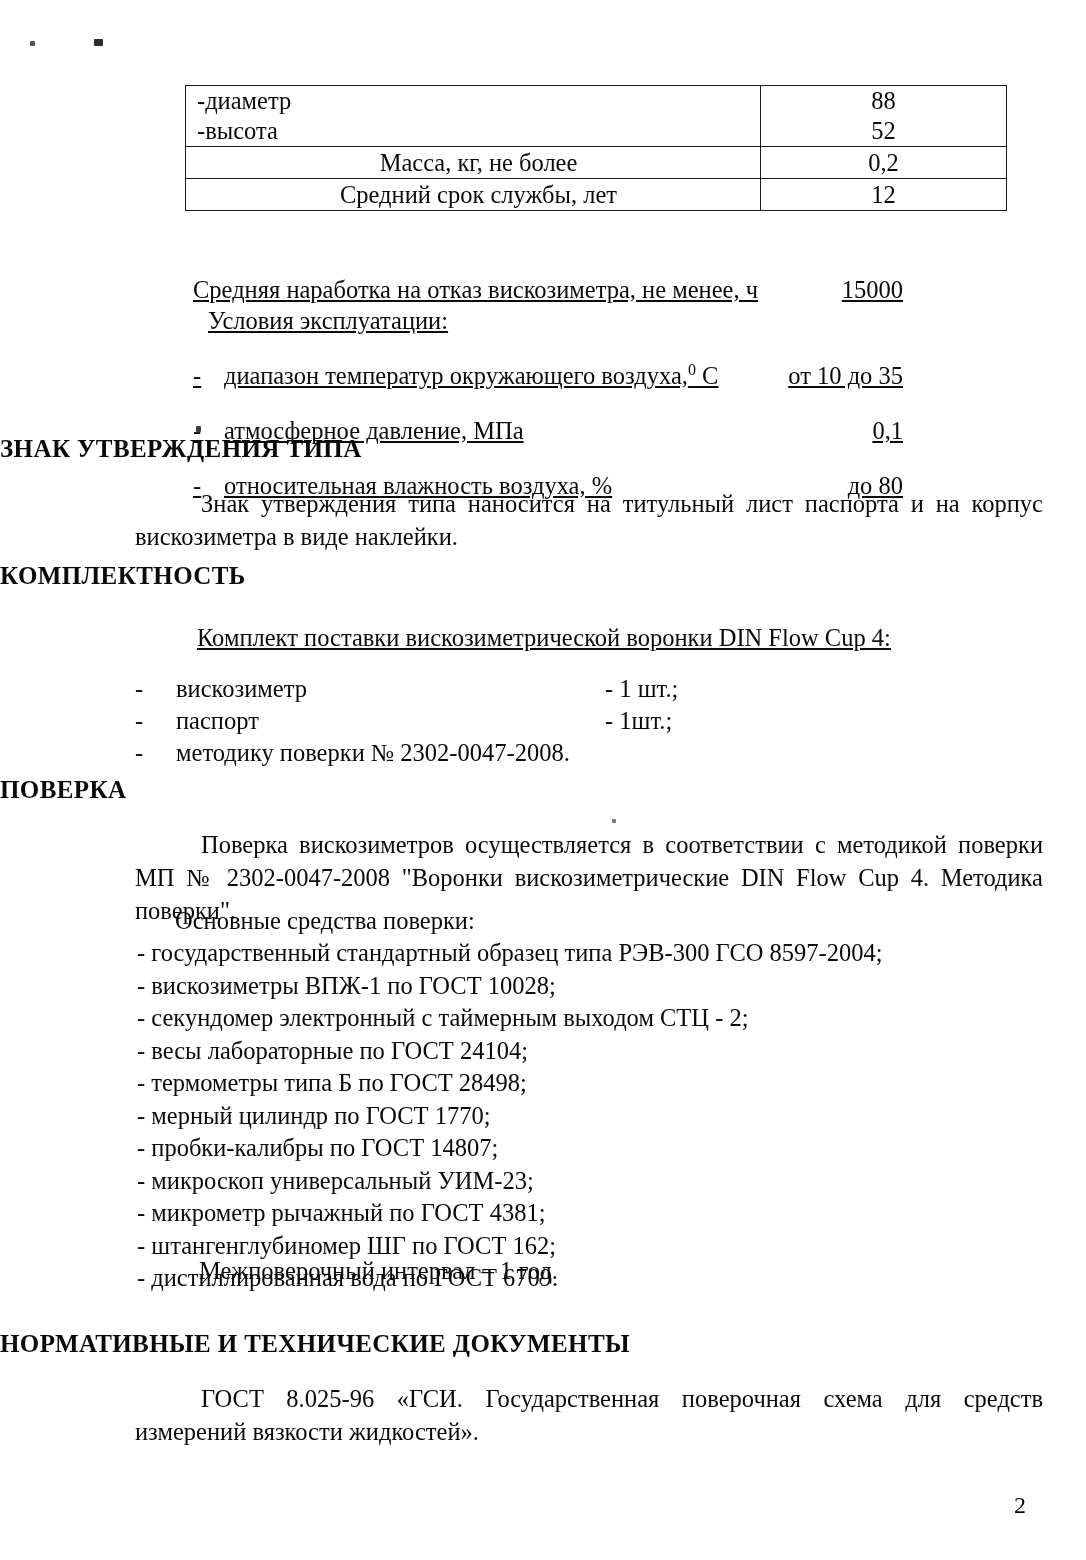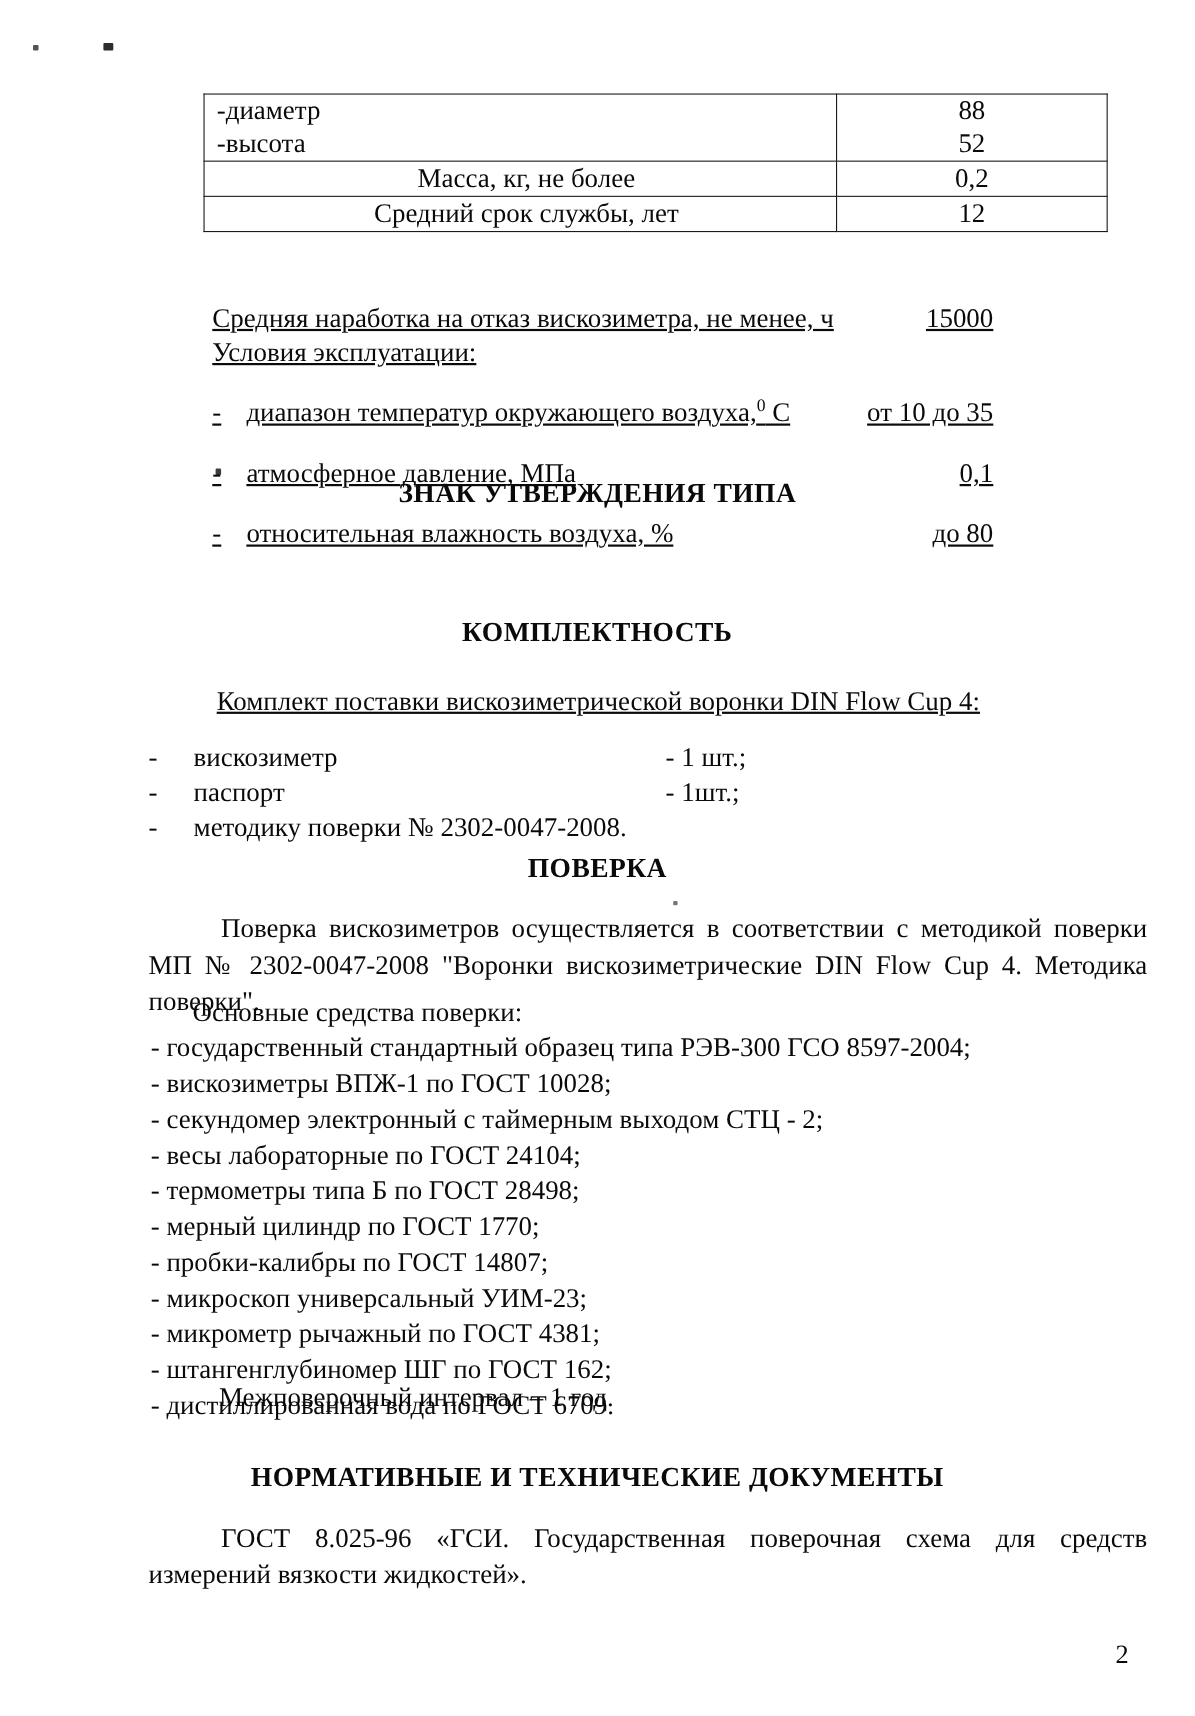--- a/index.html
+++ b/index.html
@@ -74,38 +74,38 @@
   }
   .kv-row {
     display: flex;
     align-items: flex-end;
     width: 100%;
     text-decoration: underline;
   }
   .kv-row .k { flex: 0 0 auto; }
   .kv-row .spacer { flex: 1 1 auto; }
   .kv-row .v { flex: 0 0 auto; text-align: right; white-space: nowrap; margin-top: 24px; }
-  .kv-row.plain { display: block; }
+  .kv-row.plain { display: block; margin-left: 15px; }
   .kv-row .dash {
     display: inline-block;
     width: 31px;
     flex: 0 0 31px;
   }
   .sup {
     font-size: 16px;
     vertical-align: super;
     line-height: 0;
   }
 
   
   .heading {
     position: absolute;
     left: 0;
     width: 1086px;
-    text-align: center;
+    text-align: left;
     font-size: 25px;
     font-weight: bold;
     letter-spacing: .4px;
   }
   .h-znak  { top: 435px; }
   .h-kompl { top: 562px; }
   .h-pov   { top: 776px; }
   .h-norm  { top: 1330px; }
 
   
@@ -238,20 +238,21 @@
 
     <div class="kv-row">
       <span class="dash">-</span>
       <span class="k">относительная влажность воздуха, %</span>
       <span class="spacer"></span>
       <span class="v">до 80</span>
     </div>
   </div>
 
   <div class="heading h-znak">ЗНАК УТВЕРЖДЕНИЯ ТИПА</div>
+  <div class="para p-znak">Знак утверждения типа наносится на титульный лист паспорта и на корпус вискозиметра в виде наклейки.</div>
 
   <div class="heading h-kompl">КОМПЛЕКТНОСТЬ</div>
   <div class="kompl-intro">Комплект поставки вискозиметрической воронки DIN Flow Cup 4:</div>
   <div class="kompl-list">
     <div class="row">
       <span class="bullet">-</span>
       <span class="name">вискозиметр</span>
       <span class="qty">- 1 шт.;</span>
     </div>
     <div class="row">

